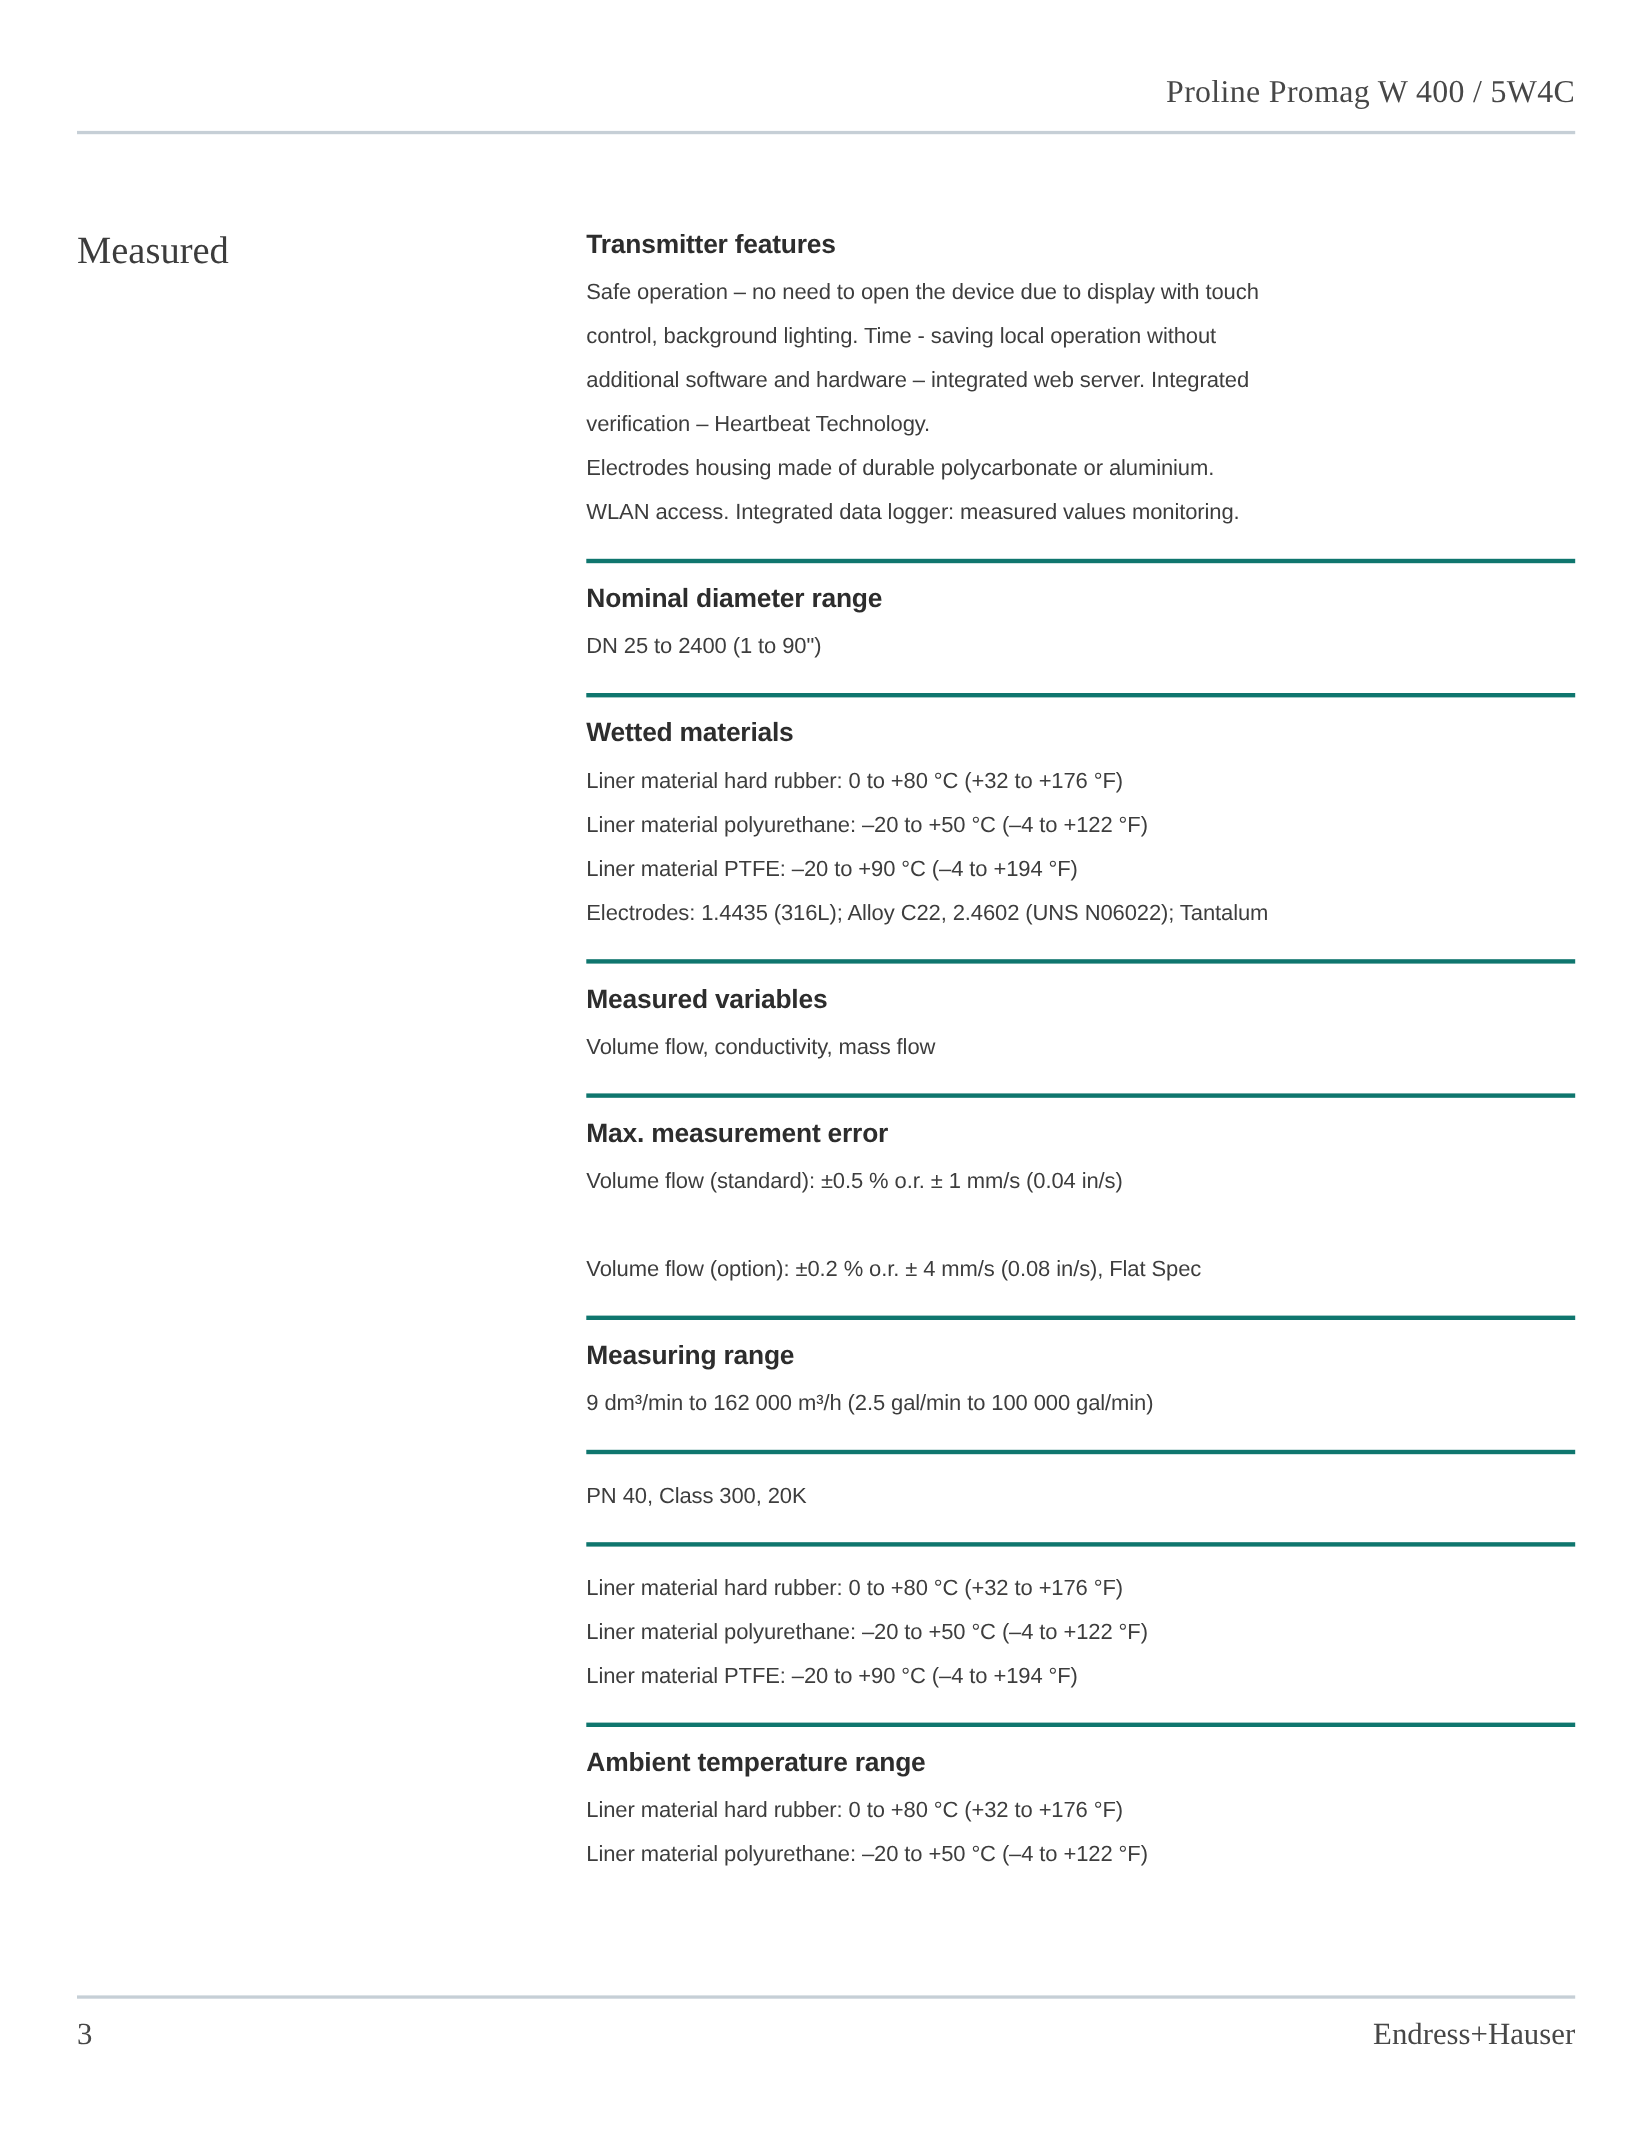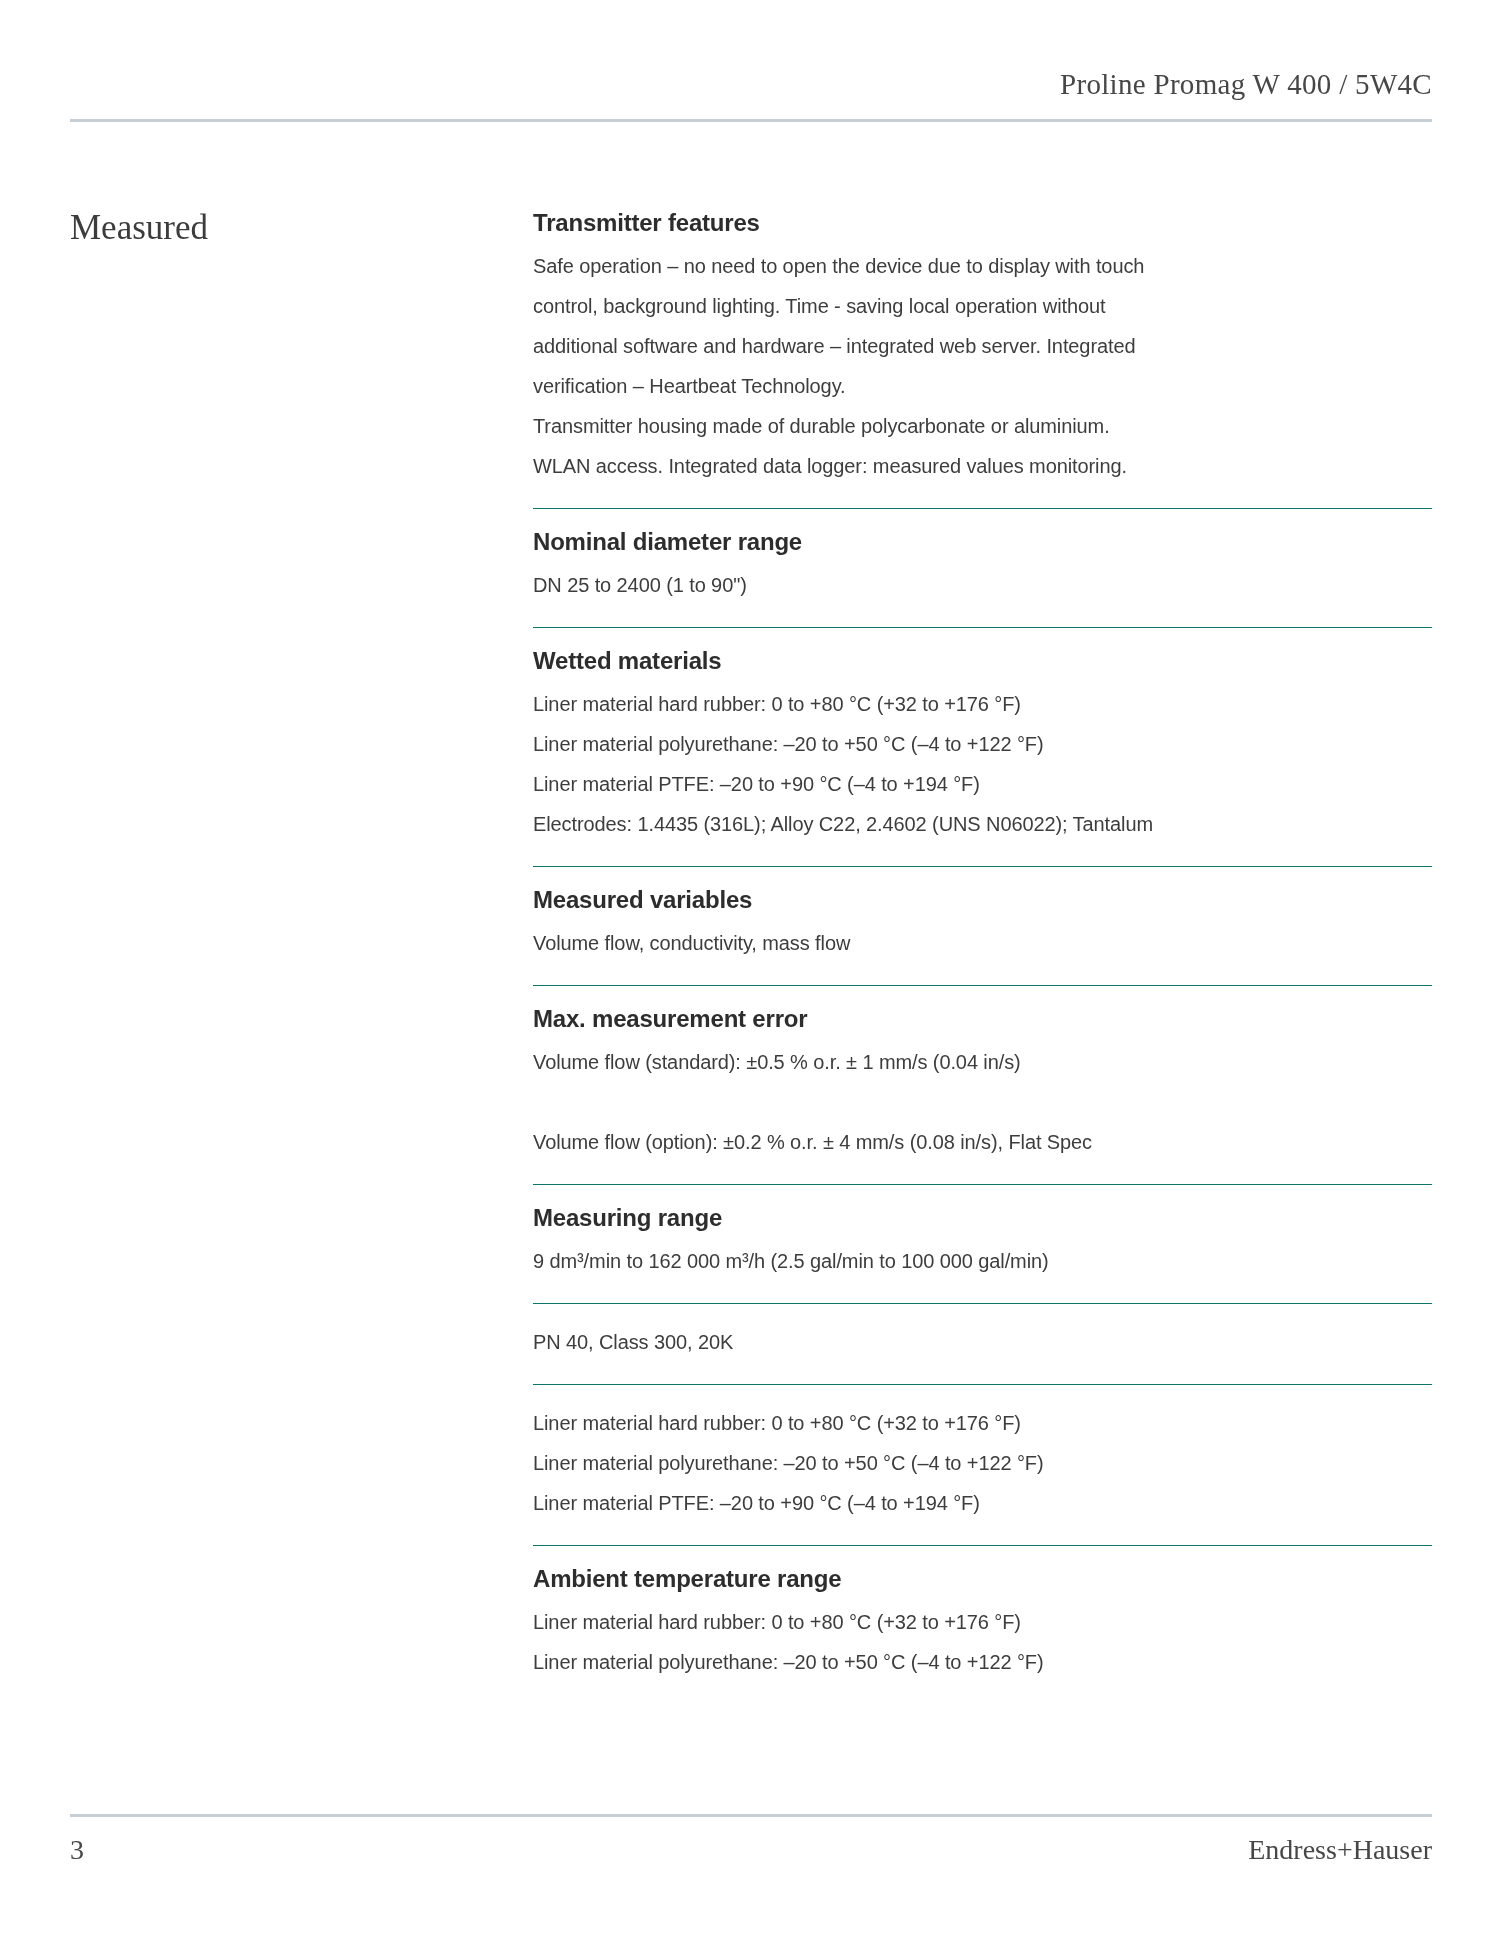--- a/index.html
+++ b/index.html
@@ -55,21 +55,21 @@
     font-weight: normal;
     color: #3c3c3c;
   }
   .specs {
     flex: 1 1 auto;
     min-width: 0;
   }
 
   
   .spec {
-    border-bottom: 1px solid #0f766e;
+    border-bottom: 4px solid #0f766e;
     padding: 18px 0 22px 0;
   }
   .spec:first-child { padding-top: 0; }
   .spec:last-child  { border-bottom: none; }
 
   .spec h3 {
     margin: 0 0 8px 0;
     font-size: 24px;
     line-height: 30px;
     font-weight: bold;
@@ -118,21 +118,21 @@
     <div class="left-col">
       <h2 class="section-title">Measured</h2>
     </div>
     <div class="specs">
         <section class="spec">
           <h3>Transmitter features</h3>
           <p class="line">Safe operation – no need to open the device due to display with touch</p>
           <p class="line">control, background lighting. Time - saving local operation without</p>
           <p class="line">additional software and hardware – integrated web server. Integrated</p>
           <p class="line">verification – Heartbeat Technology.</p>
-          <p class="line">Transmitter housing made of durable polycarbonate or aluminium.</p>
+          <p class="line">Electrodes housing made of durable polycarbonate or aluminium.</p>
           <p class="line">WLAN access. Integrated data logger: measured values monitoring.</p>
         </section>
         <section class="spec">
           <h3>Nominal diameter range</h3>
           <p class="line">DN 25 to 2400 (1 to 90")</p>
         </section>
         <section class="spec">
           <h3>Wetted materials</h3>
           <p class="line">Liner material hard rubber: 0 to +80 °C (+32 to +176 °F)</p>
           <p class="line">Liner material polyurethane: –20 to +50 °C (–4 to +122 °F)</p>

